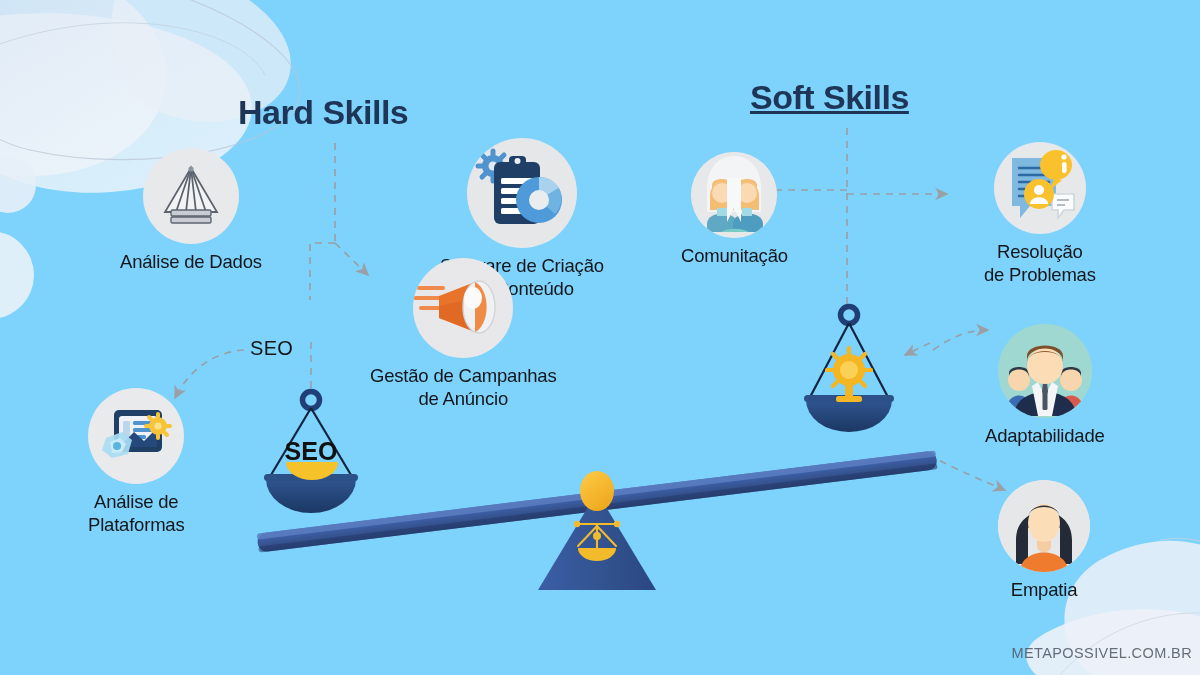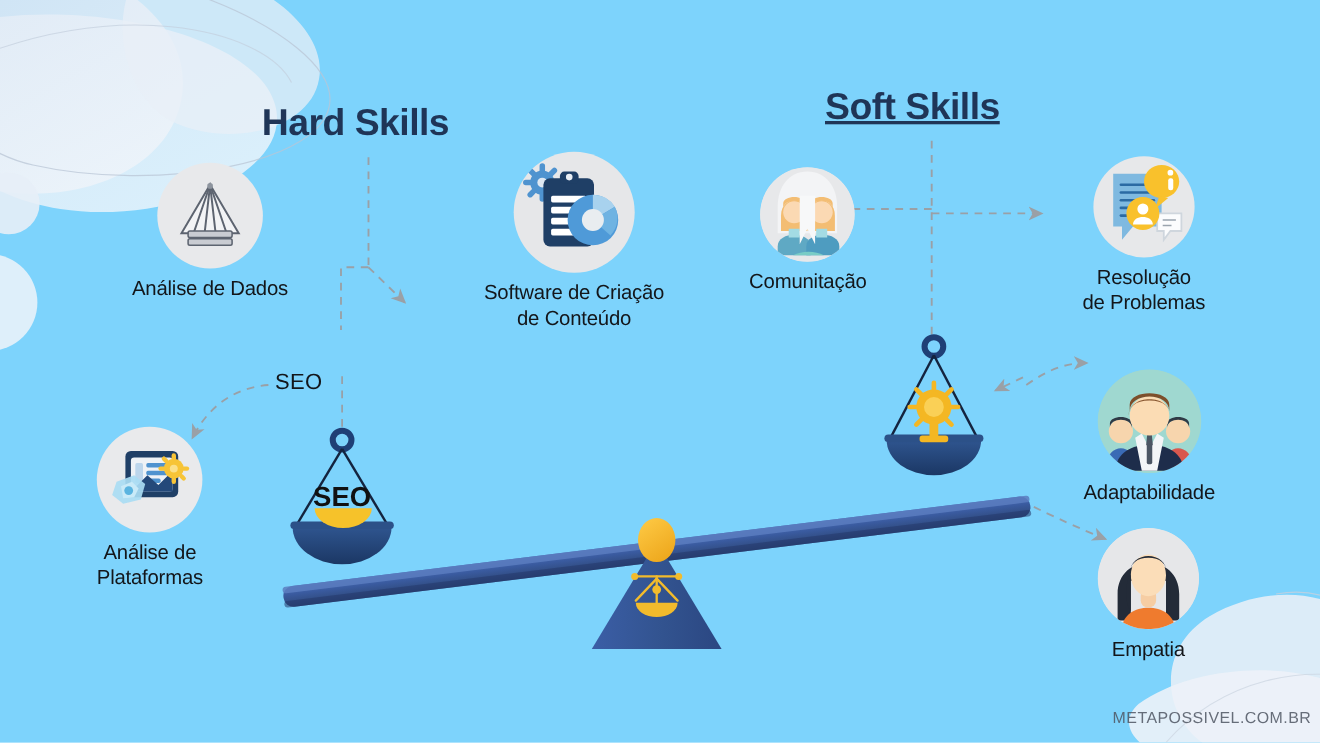--- a/index.html
+++ b/index.html
@@ -44,21 +44,21 @@
     letter-spacing:-0.2px;
   }
 
   
   #node-dados        { left:120px; top:148px; }
   #node-software     { left:440px; top:138px; }
   #node-campanhas    { left:370px; top:258px; }
   #node-plataformas  { left:88px;  top:388px; }
   #node-comunitacao  { left:681px; top:152px; }
   #node-resolucao    { left:968px; top:142px;margin-left:16px; }
-  #node-adapta       { left:985px; top:336px; }
+  #node-adapta       { left:985px; top:324px; }
   #node-empatia      { left:998px; top:480px; }
 
   .seo-label {
     position:absolute; left:250px; top:337px;
     font-size:20px; color:#13161a; font-weight:500;
     letter-spacing:0.3px;
   }
 
   
   #watermark {
@@ -270,20 +270,42 @@
         <circle cx="72" cy="62" r="23" fill="#4f9ad8"></circle>
         <path d="M 72 62 L 72 39 A 23 23 0 0 1 92 50 Z" fill="#a8d2ee"></path>
         <path d="M 72 62 L 92 50 A 23 23 0 0 1 88 76 Z" fill="#6fb3e2"></path>
         <circle cx="72" cy="62" r="10" fill="#e9edf0"></circle>
       </svg>
     </div>
     <div class="caption">Software de Criação
 de Conteúdo</div>
   </div>
 
+  <div class="node" id="node-campanhas">
+    <div class="disc" style="width:100px;height:100px;background:#e8e8ea;">
+      <svg viewBox="0 0 100 100" width="100" height="100">
+
+        <g stroke="#ef8a4a" stroke-width="4" stroke-linecap="round">
+          <line x1="6" y1="30" x2="30" y2="30"></line>
+          <line x1="2" y1="40" x2="28" y2="40"></line>
+          <line x1="8" y1="50" x2="26" y2="50"></line>
+        </g>
+
+        <path d="M 26 38 L 62 24 L 62 74 L 26 60 Z" fill="#e8742b"></path>
+        <path d="M 26 48 L 62 40 L 62 74 L 26 60 Z" fill="#d9611d" opacity="0.55"></path>
+
+        <ellipse cx="66" cy="49" rx="16" ry="26" fill="#f0f1f2"></ellipse>
+        <ellipse cx="66" cy="49" rx="16" ry="26" fill="none" stroke="#d2d4d7" stroke-width="1.4"></ellipse>
+        <path d="M 62 24 A 16 26 0 0 1 62 74 L 62 24 Z" fill="#ef8b45"></path>
+        <ellipse cx="60" cy="40" rx="9" ry="11" fill="#fafafa"></ellipse>
+      </svg>
+    </div>
+    <div class="caption">Gestão de Campanhas
+de Anúncio</div>
+  </div>
 
   <div class="node" id="node-comunitacao">
     <div class="disc" style="width:86px;height:86px;background:#e7e8ea;">
       <svg viewBox="0 0 86 86" width="86" height="86">
         <circle cx="43" cy="43" r="43" fill="#e7e8ea"></circle>
 
         <path d="M 43 4 C 60 4 70 18 70 36 L 70 60 L 16 60 L 16 36 C 16 18 26 4 43 4 Z" fill="#f3f4f6"></path>
 
         <g>
           <path d="M 19 44 C 19 34 26 30 31 30 C 36 30 43 34 43 44 L 43 58 L 19 58 Z" fill="#f3bd73"></path>

